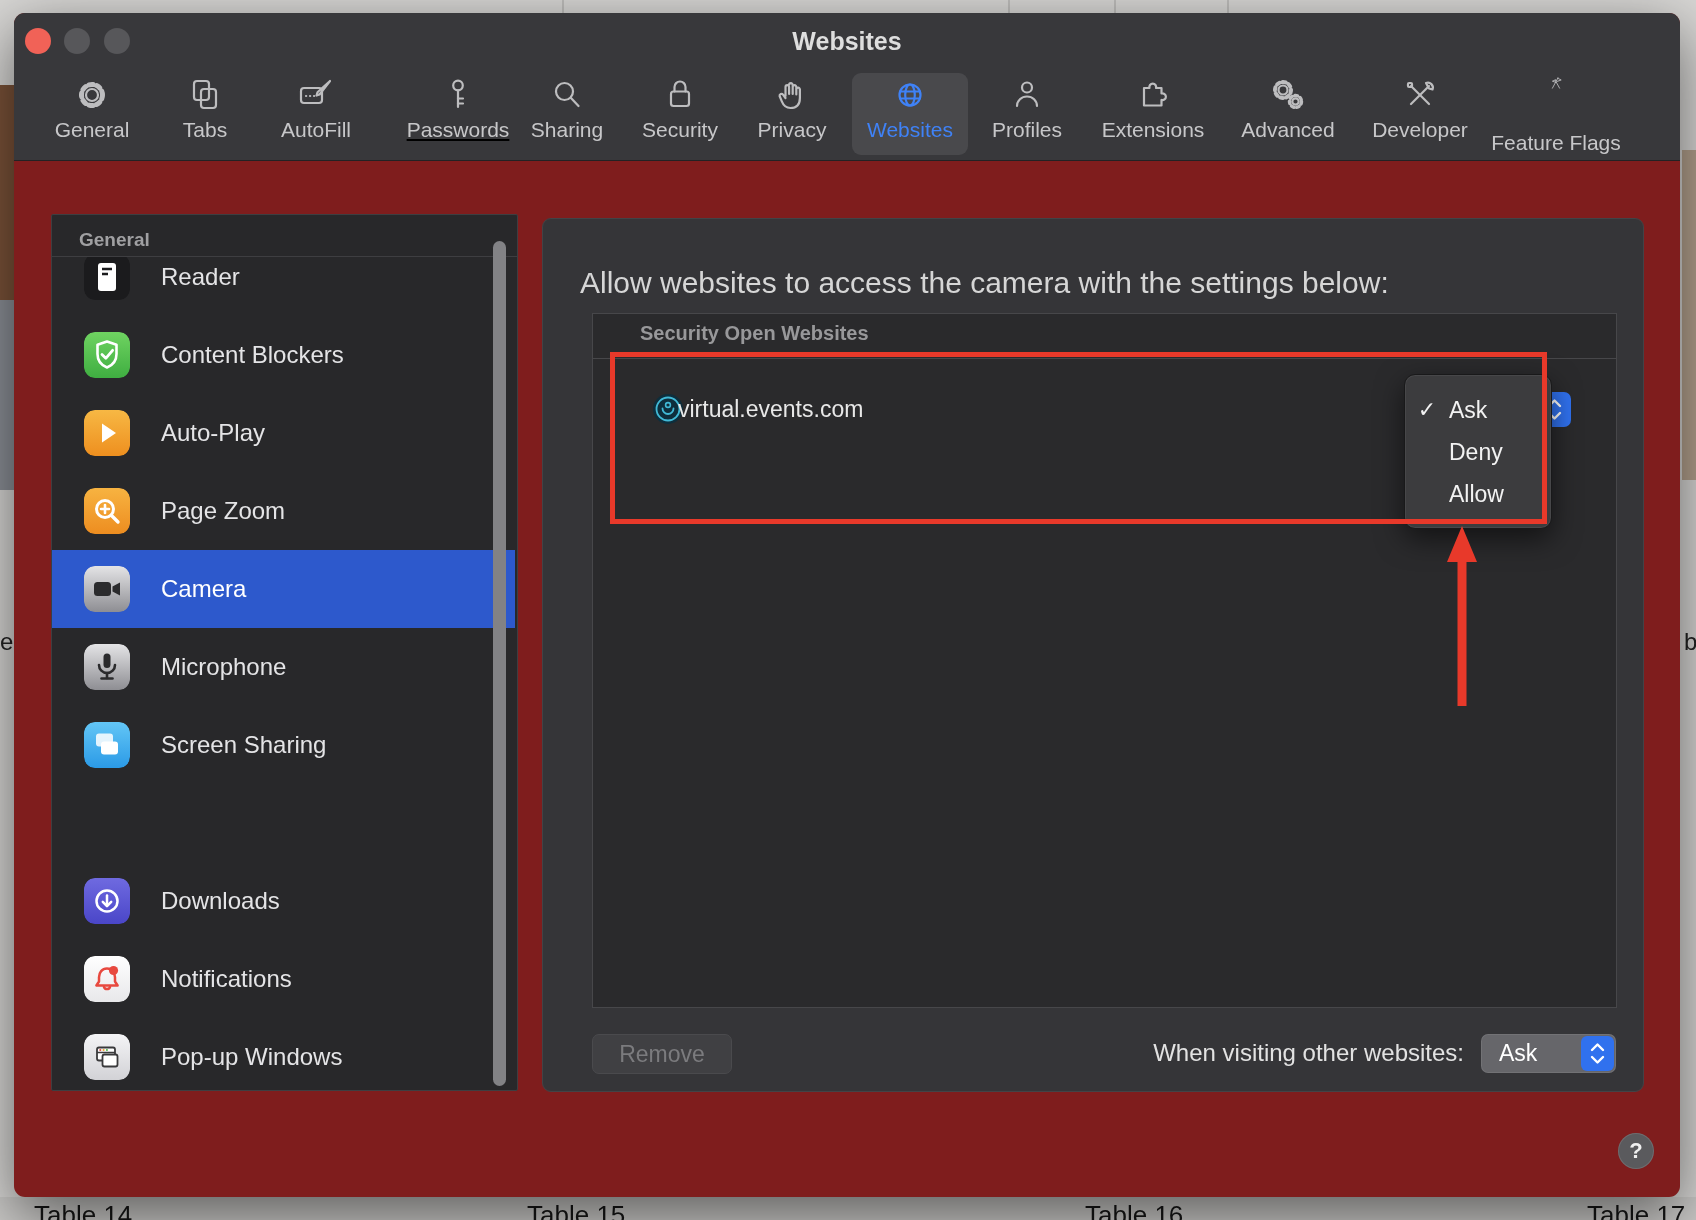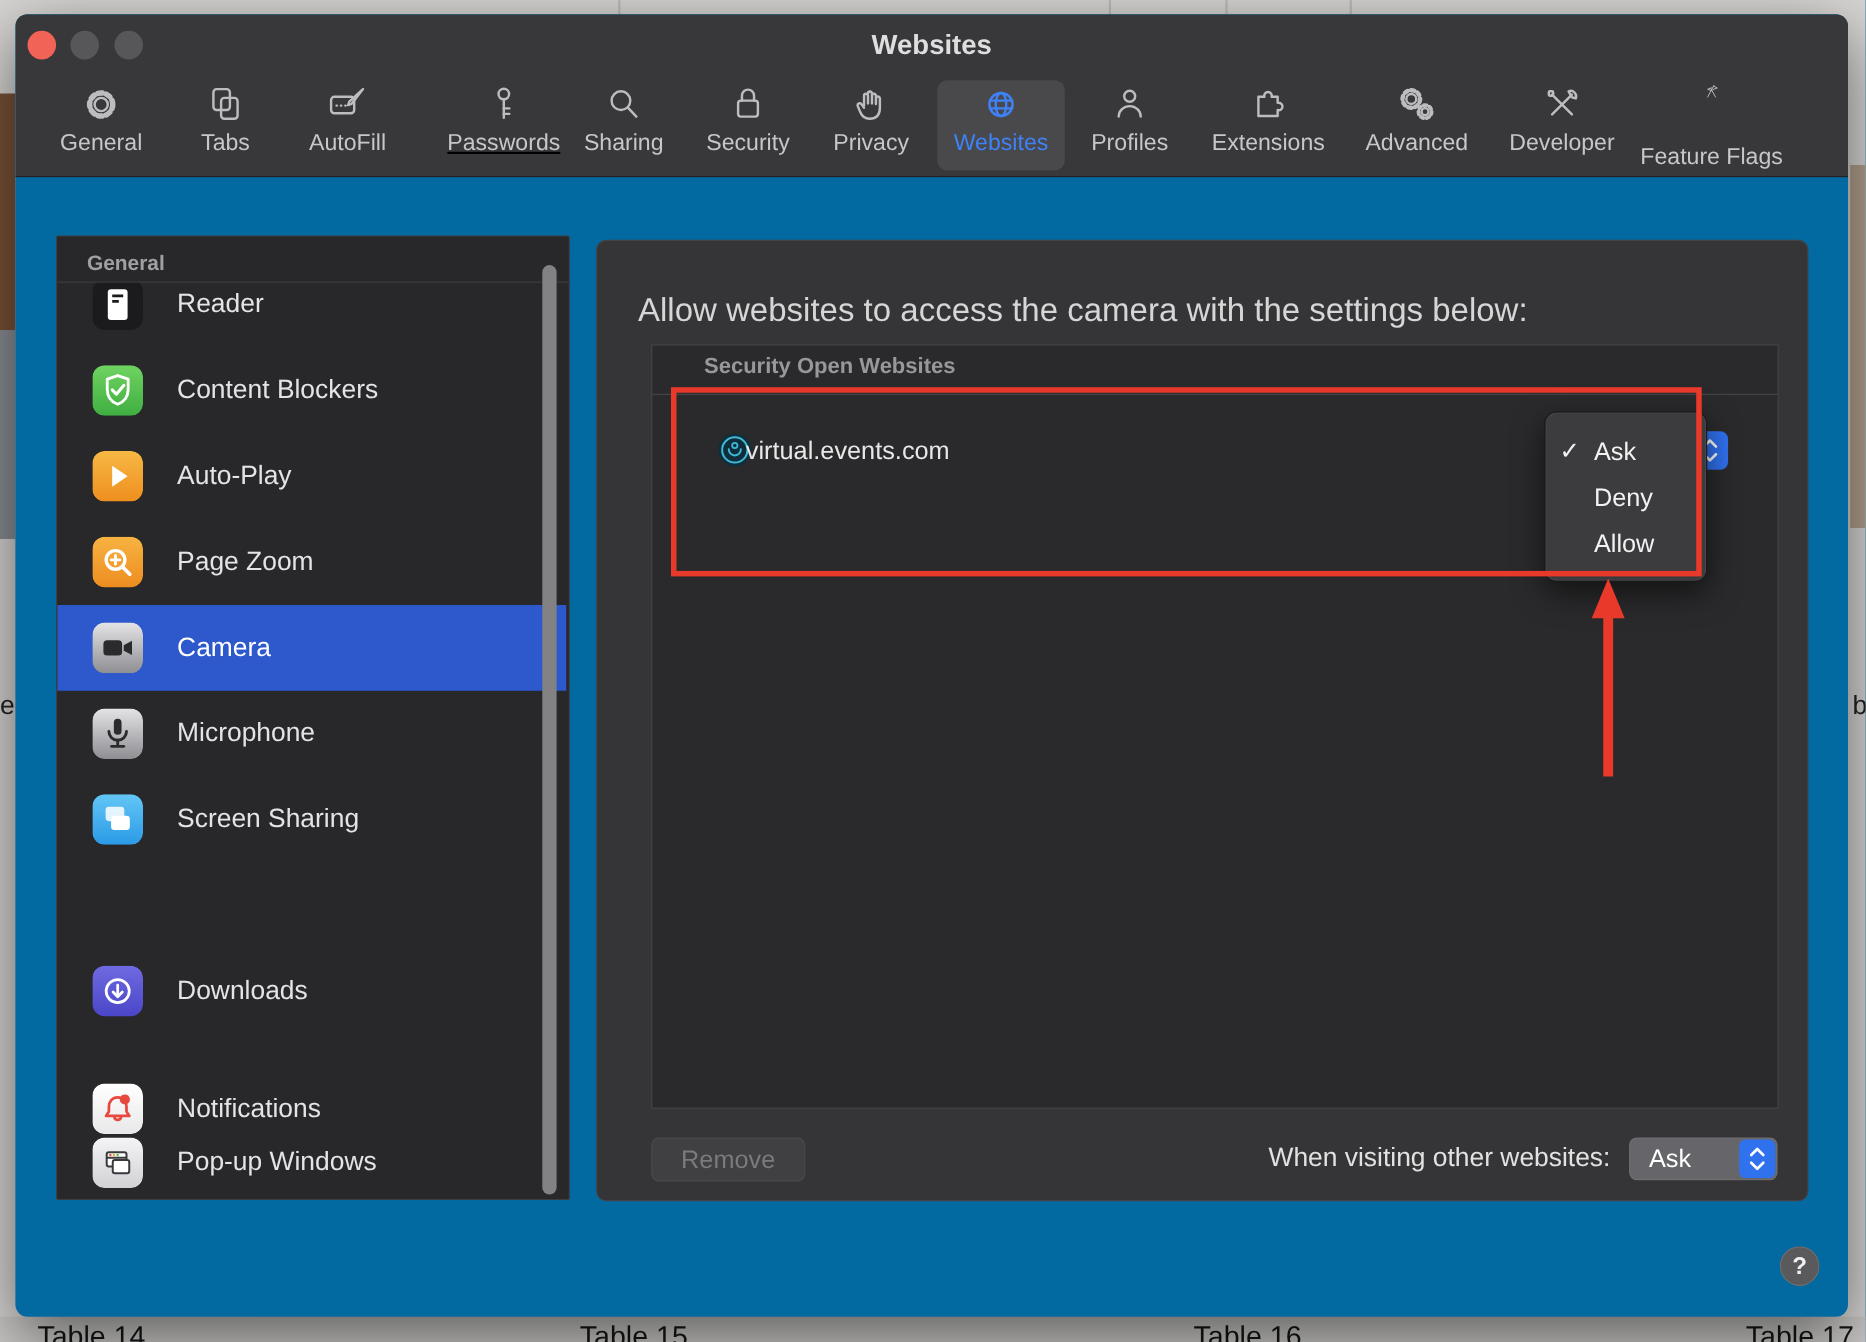--- a/index.html
+++ b/index.html
@@ -11,21 +11,21 @@
   
   .bg-strip-bottom{left:0;top:1197px;width:1696px;height:23px;background:#cac9c7;}
   .bg-label{top:1200px;font-size:26px;color:#161616;white-space:nowrap;}
   .bg-vline{top:0;width:2px;height:13px;background:#bdbcba;}
   .bg-left-a{left:0;top:85px;width:14px;height:215px;background:#7a5238;}
   .bg-left-b{left:0;top:300px;width:14px;height:190px;background:#8b8f96;}
   .bg-right-a{left:1682px;top:150px;width:14px;height:330px;background:#b3a08c;}
   .bg-frag{font-size:24px;color:#222;top:628px;}
 
   
-  .window{left:14px;top:13px;width:1666px;height:1184px;background:#0369a1;
+  .window{left:14px;top:13px;width:1666px;height:1184px;background:#7f1d1d;
           border-radius:11px;box-shadow:0 18px 60px rgba(0,0,0,.55);overflow:hidden;}
   .titlebar-toolbar{left:0;top:0;width:100%;height:147px;background:#38383b;
                     border-bottom:1px solid #222224;}
   .traffic{width:26px;height:26px;border-radius:50%;top:15px;}
   .t-red{left:11px;background:#f16257;}
   .t-g1{left:50px;background:#57575a;}
   .t-g2{left:90px;background:#57575a;}
   .win-title{left:0;top:14px;width:100%;text-align:center;font-size:25px;font-weight:bold;color:#dedede;}
 
   
@@ -291,21 +291,21 @@
             </defs>
           <rect width="46" height="46" rx="11" fill="url(#g-pz)"></rect>
           <circle cx="21" cy="21" r="8.5" fill="none" stroke="#ffffff" stroke-width="3"></circle>
           <line x1="27.5" y1="27.5" x2="34" y2="34" stroke="#ffffff" stroke-width="3.4" stroke-linecap="round"></line>
           <line x1="17" y1="21" x2="25" y2="21" stroke="#ffffff" stroke-width="2.6" stroke-linecap="round"></line>
           <line x1="21" y1="17" x2="21" y2="25" stroke="#ffffff" stroke-width="2.6" stroke-linecap="round"></line>
         </svg>
         <div class="abs side-label">Page Zoom</div>
       </div>
 
-      <div class="abs side-row selected" style="top:293px;">
+      <div class="abs side-row selected" style="top:293px;padding-left:34px;">
         <svg class="abs side-icon" viewBox="0 0 46 46">
           <defs>
               <linearGradient id="g-cam" x1="0" y1="0" x2="0" y2="1">
             <stop offset="0" stop-color="#e4e4e6"></stop>
                 <stop offset="1" stop-color="#8e8e93"></stop>
               </linearGradient>
             </defs>
           <rect width="46" height="46" rx="11" fill="url(#g-cam)"></rect>
           <rect x="10" y="16" width="17" height="14" rx="3.5" fill="#2b2b2d"></rect>
           <path d="M28.5 20.5 L36 16.5 v13 l-7.5-4 z" fill="#2b2b2d"></path>
@@ -355,21 +355,21 @@
               </linearGradient>
             </defs>
           <rect width="46" height="46" rx="11" fill="url(#g-dl)"></rect>
           <circle cx="23" cy="23" r="10.5" fill="none" stroke="#ffffff" stroke-width="2.5"></circle>
           <line x1="23" y1="17.5" x2="23" y2="27.5" stroke="#ffffff" stroke-width="2.5" stroke-linecap="round"></line>
           <path d="M18.8 23.8 L23 28.2 L27.2 23.8" fill="none" stroke="#ffffff" stroke-width="2.5" stroke-linecap="round" stroke-linejoin="round"></path>
         </svg>
         <div class="abs side-label">Downloads</div>
       </div>
 
-      <div class="abs side-row" style="top:712px;text-align:right;">
+      <div class="abs side-row" style="top:683px;text-align:right;">
         <svg class="abs side-icon" viewBox="0 0 46 46">
           <defs>
               <linearGradient id="g-nt" x1="0" y1="0" x2="0" y2="1">
             <stop offset="0" stop-color="#ffffff"></stop>
                 <stop offset="1" stop-color="#e8e8ea"></stop>
               </linearGradient>
             </defs>
           <rect width="46" height="46" rx="11" fill="url(#g-nt)"></rect>
           <path d="M23 12.5 c-5 0-8 4-8 8.8 v4.2 l-2.6 4 h21.2 L31 25.5 v-4.2 c0-4.8-3-8.8-8-8.8 z" fill="none" stroke="#e8493f" stroke-width="2.5" stroke-linejoin="round"></path>
           <path d="M20 31 a3.2 3.2 0 0 0 6 0" fill="none" stroke="#e8493f" stroke-width="2.5" stroke-linecap="round"></path>

